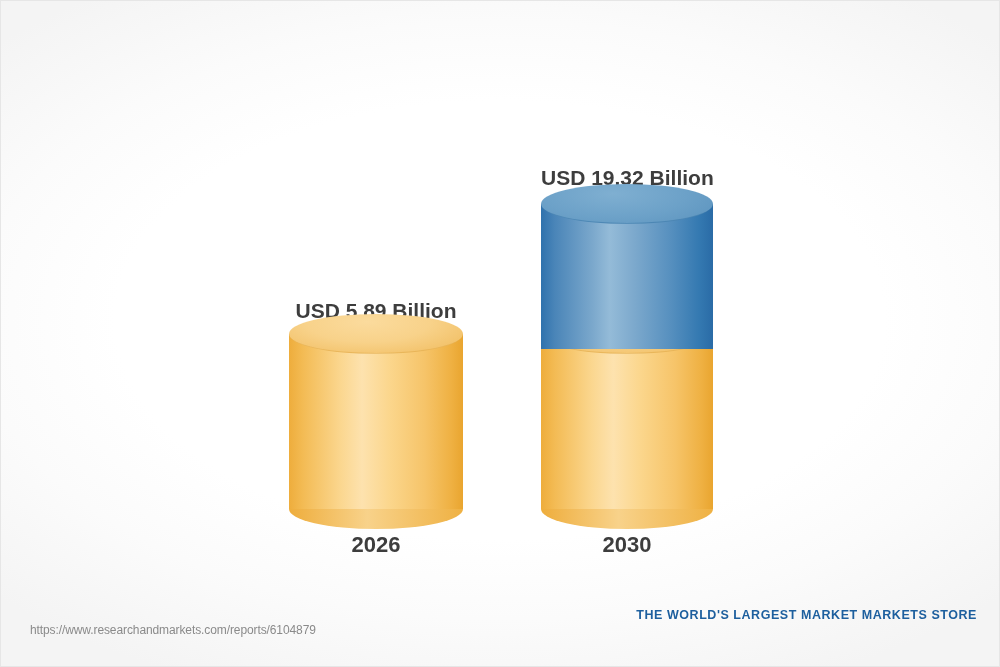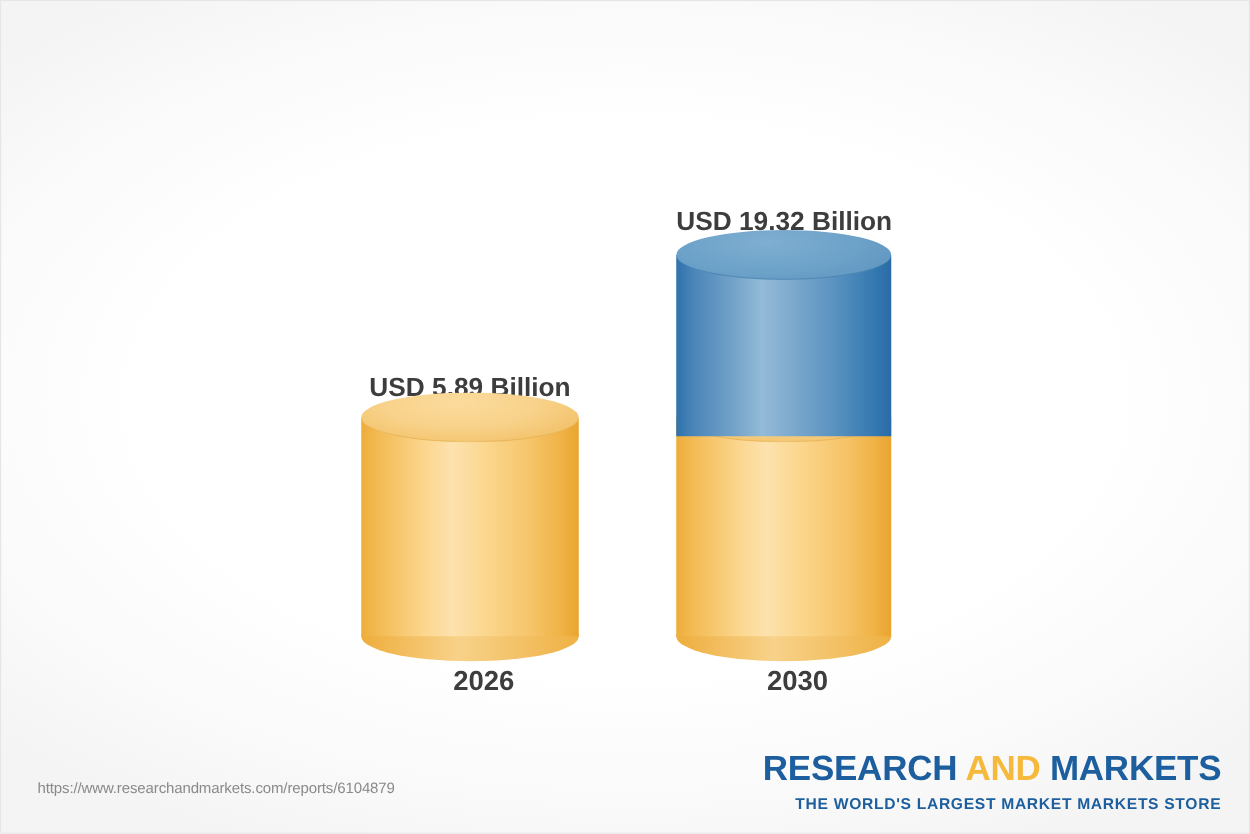--- a/index.html
+++ b/index.html
@@ -77,21 +77,21 @@
     color: #3d3d3d;
     white-space: nowrap;
     left: 0;
   }
   .g0 .value-label { top: 138px; }
   .g1 .value-label { top: 5px; }
 
   .cat-label {
     position: absolute;
     width: 100%;
-    left: 11px;
+    left: 0;
     text-align: center;
     font-size: 22px;
     font-weight: bold;
     color: #3d3d3d;
   }
   .g0 .cat-label { top: 371px; }
   .g1 .cat-label { top: 371px; }
 
   
   .cyl {
@@ -231,17 +231,16 @@
       </div>
 
       <div class="cat-label">2030</div>
     </div>
 
   </div>
 
   <div class="footer-url">https://www.researchandmarkets.com/reports/6104879</div>
 
   <div class="logo">
-    <div class="logo-main"><span>RESEARCH </span><span class="logo-and">AND</span><span> MARKETS</span></div>
     <div class="logo-tag">THE WORLD'S LARGEST MARKET MARKETS STORE</div>
   </div>
 
 </div>
 
 </body></html>

